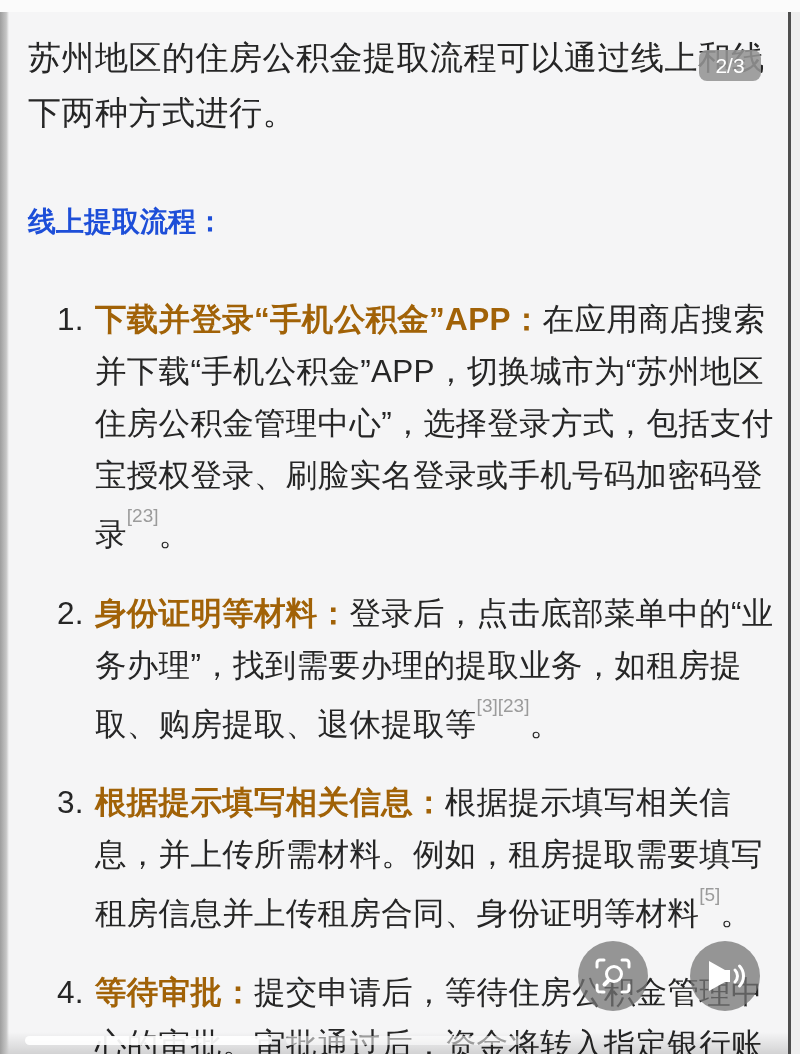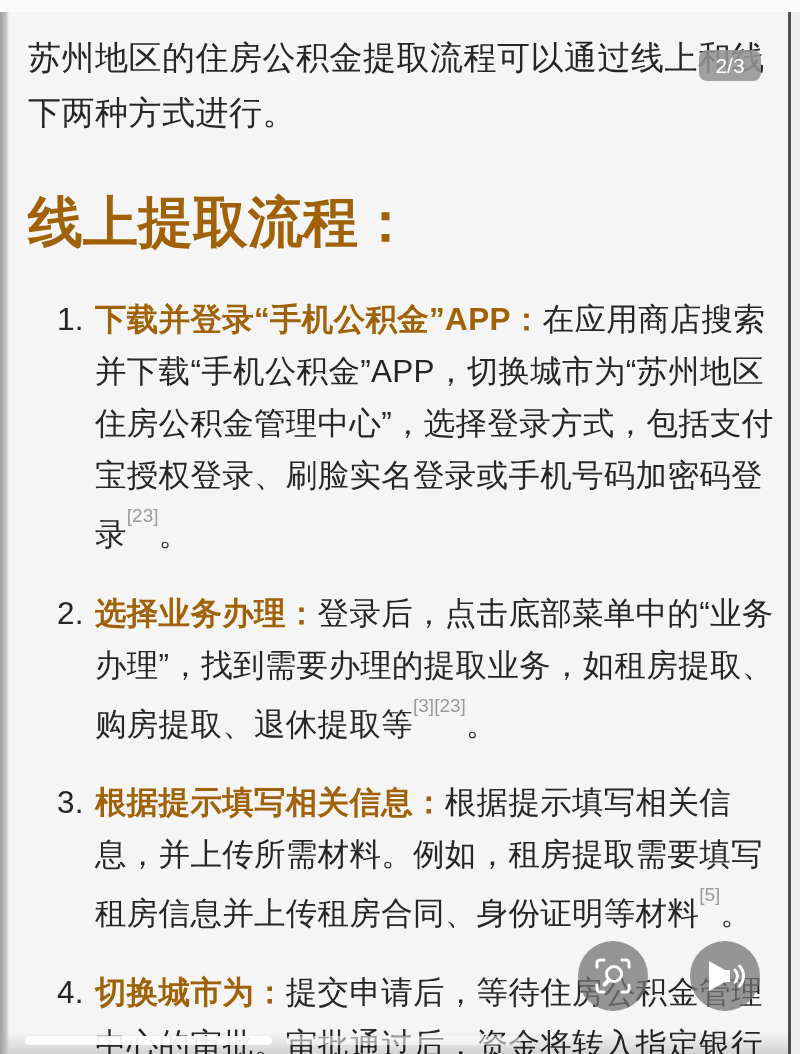--- a/index.html
+++ b/index.html
@@ -43,24 +43,24 @@
   .content { position: relative; z-index: 1; }
   .intro {
     margin: 0;
     padding: 30px 14px 0 28px;
     font-size: 33px;
     line-height: 55px;
     letter-spacing: 0.5px;
   }
   .heading {
     margin: 57px 0 0 28px;
-    font-size: 55px;
+    font-size: 28px;
     line-height: 50px;
     font-weight: 700;
-    color: #a16207;
+    color: #1d4ed8;
   }
   .steps {
     margin: 46px 0 0 0;
     padding: 0 24px 0 57px;
     list-style: none;
   }
   .step {
     position: relative;
     padding-left: 38px;
     margin-bottom: 27px;
@@ -120,27 +120,27 @@
   <div class="content">
     <p class="intro">苏州地区的住房公积金提取流程可以通过线上和线下两种方式进行。</p>
 
     <h1 class="heading">线上提取流程：</h1>
 
     <ul class="steps">
       <li class="step">
         <span class="step-num">1.</span><span class="step-title">下载并登录“手机公积金”APP：</span><span>在应用商店搜索并下载“手机公积金”APP，切换城市为“苏州地区住房公积金管理中心”，选择登录方式，包括支付宝授权登录、刷脸实名登录或手机号码加密码登录</span><sup class="cite">[23]</sup><span>。</span>
       </li>
       <li class="step">
-        <span class="step-num">2.</span><span class="step-title">选择业务办理：</span><span>登录后，点击底部菜单中的“业务办理”，找到需要办理的提取业务，如租房提取、购房提取、退休提取等</span><sup class="cite">[3]</sup><sup class="cite">[23]</sup><span>。</span>
+        <span class="step-num">2.</span><span class="step-title">身份证明等材料：</span><span>登录后，点击底部菜单中的“业务办理”，找到需要办理的提取业务，如租房提取、购房提取、退休提取等</span><sup class="cite">[3]</sup><sup class="cite">[23]</sup><span>。</span>
       </li>
       <li class="step">
         <span class="step-num">3.</span><span class="step-title">根据提示填写相关信息：</span><span>根据提示填写相关信息，并上传所需材料。例如，租房提取需要填写租房信息并上传租房合同、身份证明等材料</span><sup class="cite">[5]</sup><span>。</span>
       </li>
       <li class="step">
-        <span class="step-num">4.</span><span class="step-title">切换城市为：</span><span>提交申请后，等待住房公积金管理中心的审批。审批通过后，资金将转入指定银行账户</span>
+        <span class="step-num">4.</span><span class="step-title">等待审批：</span><span>提交申请后，等待住房公积金管理中心的审批。审批通过后，资金将转入指定银行账户</span>
       </li>
     </ul>
   </div>
 
   <div class="page-badge">2/3</div>
 
   <button class="round-btn btn-scan">
     <span>
       <svg width="40" height="40" viewBox="0 0 40 40" fill="none" stroke="#ffffff" stroke-width="3" stroke-linecap="round" stroke-linejoin="round">
         <path d="M4 11 V7 a3 3 0 0 1 3 -3 H11"></path>

